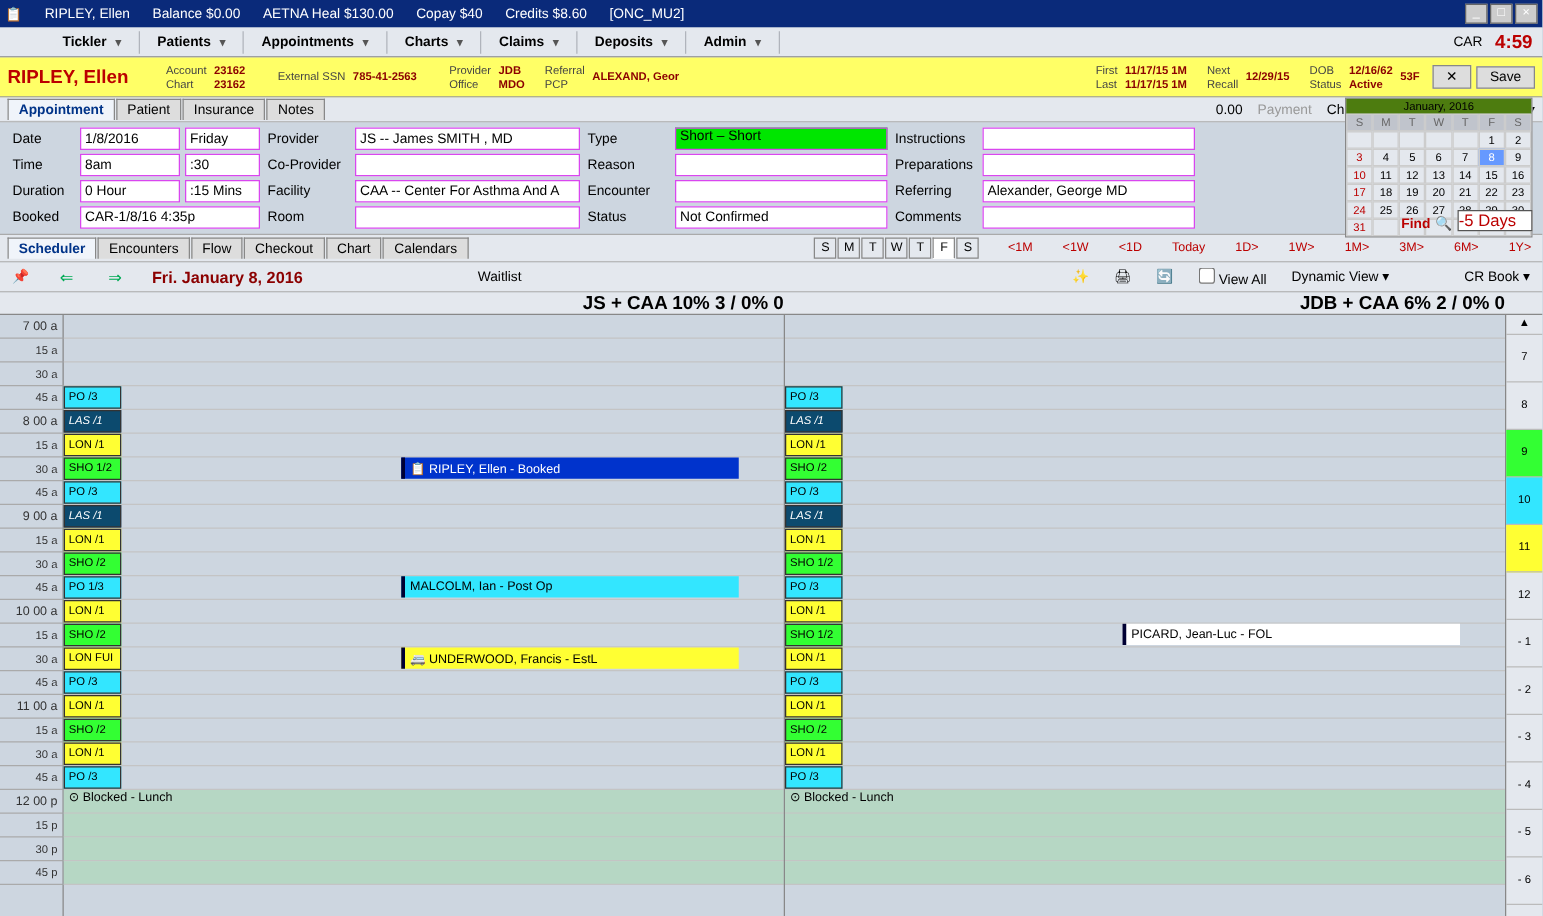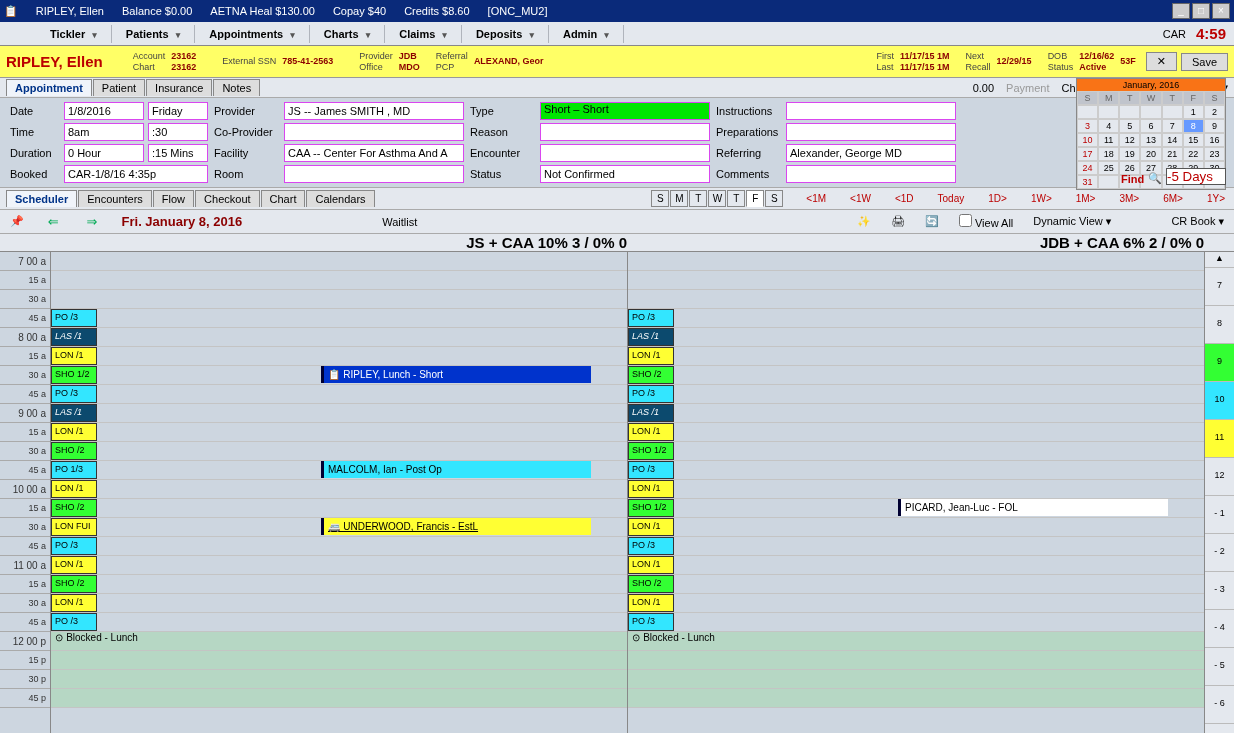--- a/index.html
+++ b/index.html
@@ -26,21 +26,21 @@
 .tab.active { background: #f0f4fa; color: #003388; font-weight: bold; }
 .toolbar2 .right { margin-left: auto; display: flex; align-items: center; gap: 12px; }
 .formrow { background: #cdd6e0; display: flex; padding: 4px 10px; gap: 6px; border-bottom: 1px solid #aaa; position: relative; }
 .formcol { display: flex; flex-direction: column; gap: 3px; }
 .fg { display: flex; align-items: center; gap: 4px; }
 .fg label { width: 50px; font-size: 11px; }
 .fg label.w60 { width: 66px; }
 .fg input, .fg .field { height: 18px; border: 1px solid #d946ef; background: #fff; padding: 0 3px; font-size: 11px; }
 .field.green { background: #00e600; }
 .calendar { position: absolute; right: 8px; top: -20px; width: 150px; background: #e4e8ee; border: 1px solid #888; font-size: 9px; }
-.calendar .hdr { text-align: center; background: #f97316; padding: 1px; font-size: 9px; }
+.calendar .hdr { text-align: center; background: #4d7c0f; padding: 1px; font-size: 9px; }
 .calendar .days { display: grid; grid-template-columns: repeat(7, 1fr); text-align: center; }
 .calendar .days div { padding: 1px; border: 0.5px solid #ccc; }
 .calendar .days .dh { background: #c0c4cc; color: #666; }
 .calendar .days .red { color: #b00; }
 .calendar .days .today { background: #6699ff; color: #fff; }
 .findrow { position: absolute; right: 8px; bottom: 2px; display: flex; align-items: flex-end; gap: 4px; font-size: 11px; }
 .findrow .find { color: #b00; font-weight: bold; }
 .findrow input { height: 17px; width: 60px; border: 1px solid #555; color: #b00; }
 .schedulerbar { background: #e4e8ee; display: flex; align-items: center; padding: 2px 6px; border-bottom: 1px solid #aaa; }
 .daytabs { display: flex; gap: 1px; margin-left: auto; }
@@ -414,21 +414,21 @@
         <div class="slot c-cyan">PO /3</div>
       </div>
       <div class="cellrow">
         <div class="slot c-magenta">LAS /1</div>
       </div>
       <div class="cellrow">
         <div class="slot c-yellow">LON /1</div>
       </div>
       <div class="cellrow">
         <div class="slot c-green">SHO 1/2</div>
-        <div class="appt c-blue" style="left: 270px; width: 270px;">📋 RIPLEY, Lunch - Short</div>
+        <div class="appt c-blue" style="left: 270px; width: 270px;">📋 RIPLEY, Ellen - Booked</div>
       </div>
       <div class="cellrow">
         <div class="slot c-cyan">PO /3</div>
       </div>
       <div class="cellrow">
         <div class="slot c-magenta">LAS /1</div>
       </div>
       <div class="cellrow">
         <div class="slot c-yellow">LON /1</div>
       </div>
@@ -440,21 +440,21 @@
         <div class="appt c-cyan" style="left: 270px; width: 270px;">MALCOLM, Ian - Post Op</div>
       </div>
       <div class="cellrow">
         <div class="slot c-yellow">LON /1</div>
       </div>
       <div class="cellrow">
         <div class="slot c-green">SHO /2</div>
       </div>
       <div class="cellrow">
         <div class="slot c-yellow">LON FUI</div>
-        <div class="appt c-yellow" style="left: 270px; width: 270px; text-decoration: underline;">🚐 UNDERWOOD, Francis - EstL</div>
+        <div class="appt c-yellow" style="left: 270px; width: 270px;">🚐 UNDERWOOD, Francis - EstL</div>
       </div>
       <div class="cellrow">
         <div class="slot c-cyan">PO /3</div>
       </div>
       <div class="cellrow">
         <div class="slot c-yellow">LON /1</div>
       </div>
       <div class="cellrow">
         <div class="slot c-green">SHO /2</div>
       </div>

